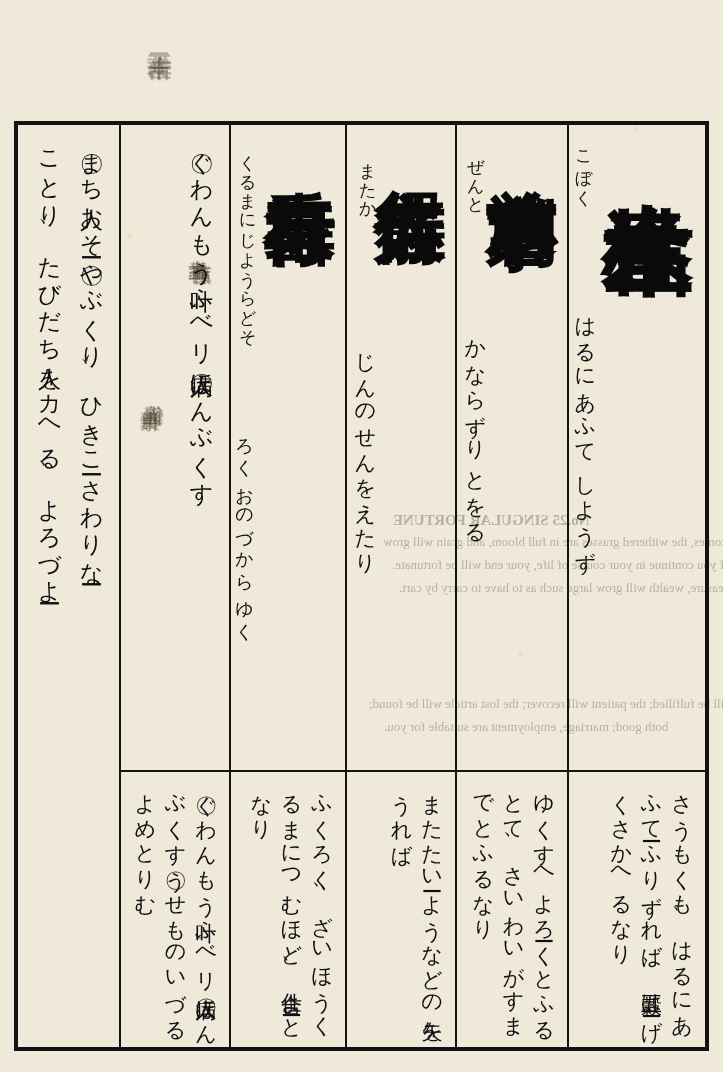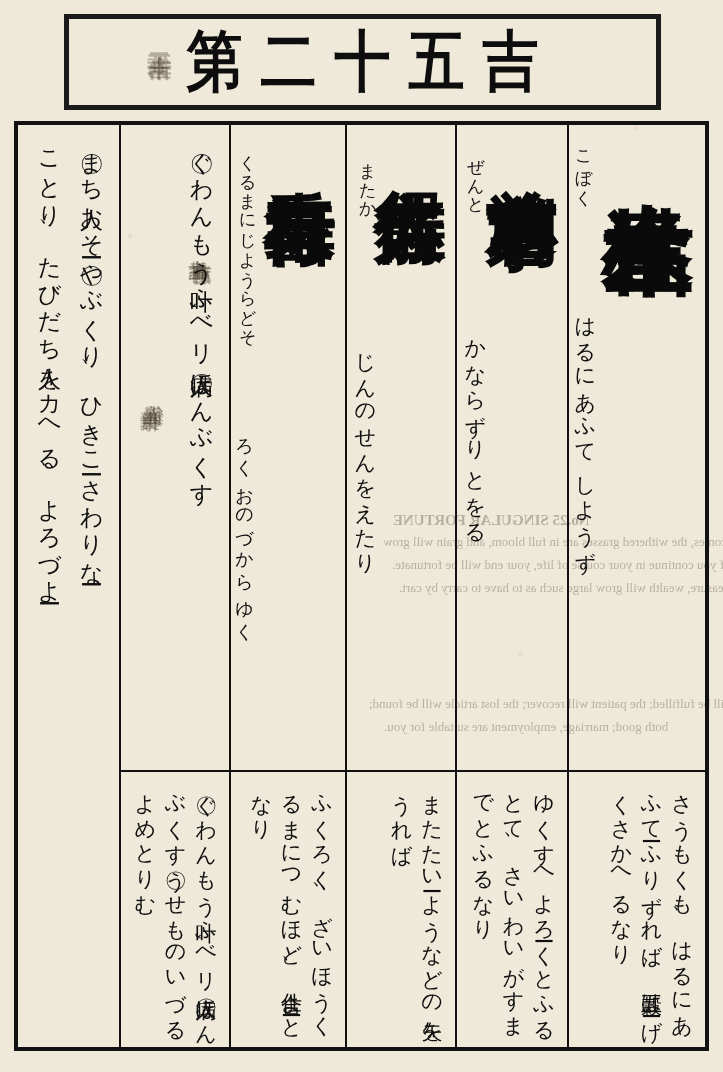--- a/index.html
+++ b/index.html
@@ -201,25 +201,20 @@
   <div class="bleed lat" style="left:399px; top:579px; font-size:13px; font-weight:normal;">If treasure, wealth will grow large such as to have to carry by cart.</div>
   <div class="bleed lat" style="left:369px; top:695px; font-size:13px; font-weight:normal;">If your vow will be fulfilled; the patient will recover; the lost article will be found;</div>
   <div class="bleed lat" style="left:384px; top:718px; font-size:13px; font-weight:normal;">both good; marriage, employment are suitable for you.</div>
 
   <div class="bleed v" style="right:548px; top:36px; font-size:24px; font-weight:bold;">第二十五吉</div>
   <div class="bleed v" style="right:512px; top:245px; font-size:20px;">枯木逢春生</div>
   <div class="bleed v" style="right:508px; top:248px; font-size:20px;">前途必利亨</div>
   <div class="bleed v" style="right:556px; top:390px; font-size:20px;">亦得佳人箭</div>
   <div class="bleed v" style="right:560px; top:395px; font-size:20px;">乗車禄自行</div>
 
-  <div id="banner">
-    <div id="banner-inner">
-      <div id="banner-title">第二十五吉</div>
-    </div>
-  </div>
 
   <div id="frame">
 
     <div class="col col-main">
       <div class="upper">
         <div class="kanji-line">枯木逢春生</div>
         <div class="rubyline" style="left:4px; top:14px;">こぼく</div>
         <div class="glossline" style="left:2px; top:178px;">はるにあふて しようず</div>
       </div>
       <div class="divider"></div>

